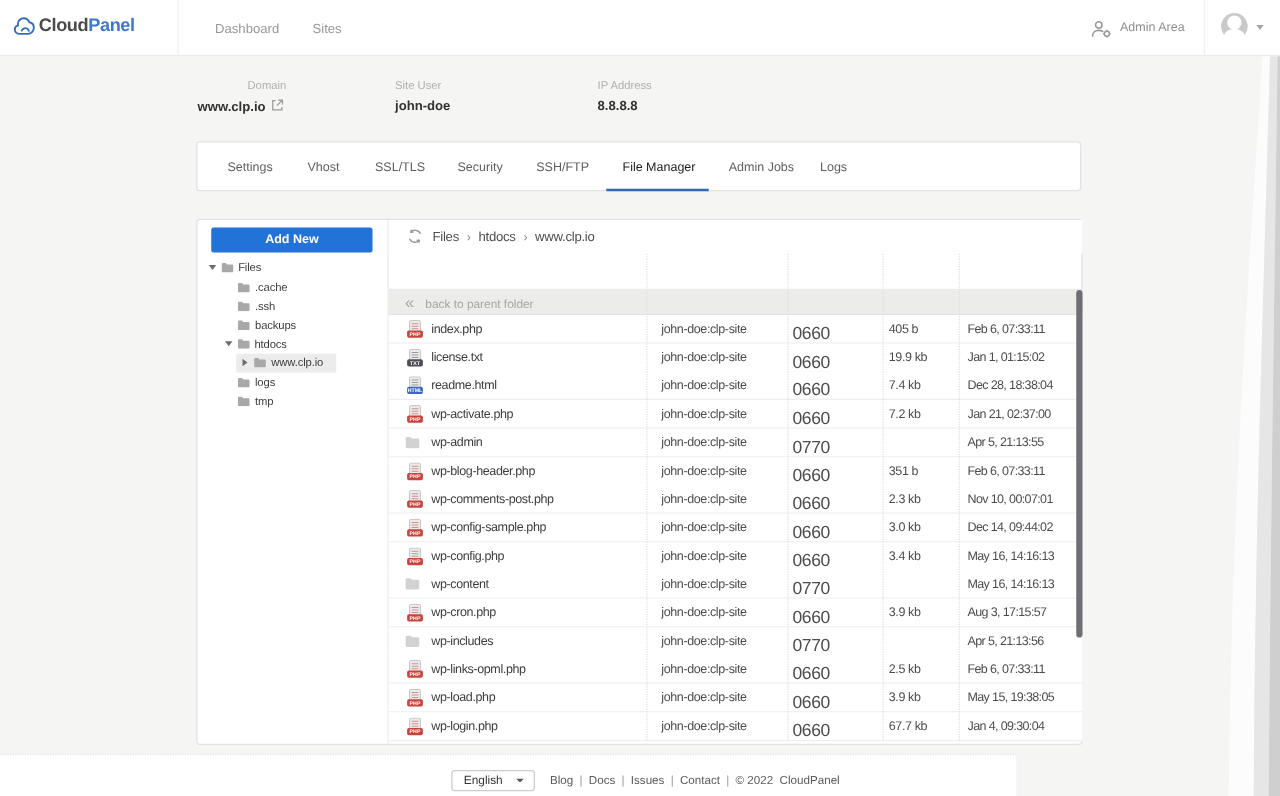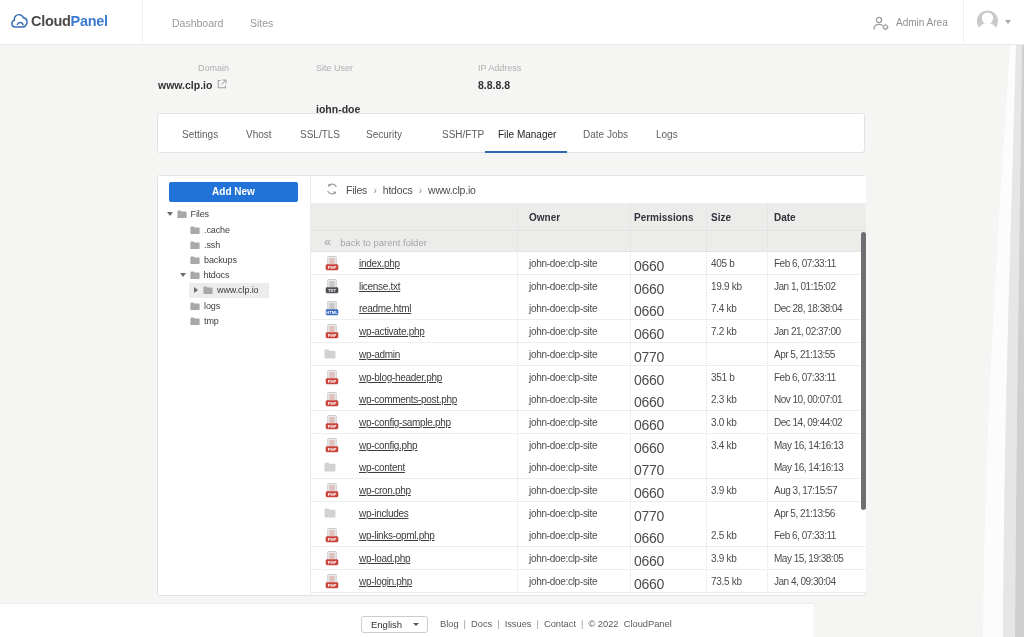--- a/index.html
+++ b/index.html
@@ -40,21 +40,21 @@
 .caret-r { display:inline-block; width:0; height:0; border-top:3.5px solid transparent; border-bottom:3.5px solid transparent; border-left:4px solid #6d6d6d; margin-right:5px; vertical-align:0px; }
 
 
 #bread { position:absolute; left:153px; top:0; width:555px; height:27px; background:#fff; }
 #breadtxt { position:absolute; left:188px; top:8px; font-size:10.5px; letter-spacing:-0.2px; color:#4e4e4e; }
 #breadtxt .sep { color:#8a8a8a; padding:0 3.5px; font-size:10px; }
 #colhead { position:absolute; left:153px; top:27px; width:555px; height:28px; background:#ececeb; border-bottom:1px dotted #d8d8d8; }
 .chl { position:absolute; top:9px; font-size:10px; font-weight:bold; color:#33323c; }
 #backrow { position:absolute; left:153px; top:55px; width:555px; height:21px; background:#ececeb; border-bottom:1px dotted #dcdcdc; font-size:9.5px; color:#a5a5a5; line-height:21px; }
 .frow { position:absolute; left:153px; width:555px; height:23px; border-bottom:1px solid #eeeeec; background:#fff; }
-.fname { position:absolute; left:48px; top:6px; font-size:10px; color:#3d3d3d; letter-spacing:-0.3px; white-space:nowrap;text-decoration:underline; }
+.fname { position:absolute; left:34px; top:6px; font-size:10px; color:#3d3d3d; letter-spacing:-0.3px; white-space:nowrap; }
 .ficon { position:absolute; left:14px; top:4px; }
 .fown { position:absolute; left:218px; top:6px; font-size:10px; color:#4c4c4c; letter-spacing:-0.3px; white-space:nowrap; }
 .fperm { position:absolute; left:323px; top:6px; font-size:14px; color:#4c4c4c; letter-spacing:-0.3px; white-space:nowrap; }
 .fsize { position:absolute; left:400px; top:6px; font-size:10px; color:#4c4c4c; letter-spacing:-0.3px; white-space:nowrap; }
 .fdate { position:absolute; left:463px; top:6px; font-size:10px; color:#4c4c4c; letter-spacing:-0.5px; white-space:nowrap; }
 .colline { position:absolute; top:27px; height:389px; border-left:1px dotted #e0e0e0; }
 #sbar { position:absolute; left:703px; top:56px; width:5px; height:278px; background:#6e6e73; border-radius:3px; }
 
 
 #footer { position:absolute; left:0; top:603px; width:813px; height:34px; background:#fff; border-top:1px dotted #e0e0e0; }
@@ -110,32 +110,32 @@
       <circle cx="12.5" cy="11" r="10.6" fill="#c9c9c9" mask="url(#am)"></circle>
     </svg>
   <div id="caret"></div>
 </div>
 
 <div class="ilabel" style="left:158px; top:63px;padding-left:40px;">Domain</div>
 <div class="ivalue" style="left:158px; top:79px;">www.clp.io <svg width="10" height="10" viewBox="0 0 10 10" style="margin-left:2px;">
       <path d="M3.5 1.5 H1.2 V8.8 H8.5 V6.5 M5.5 1 H9 V4.5 M9 1 L4.5 5.5" fill="none" stroke="#9a9a9a" stroke-width="1"></path>
     </svg></div>
 <div class="ilabel" style="left:316px; top:63px;">Site User</div>
-<div class="ivalue" style="left:316px; top:79px;margin-top:24px;">john-doe</div>
+<div class="ivalue" style="left:316px; top:79px;">john-doe</div>
 <div class="ilabel" style="left:478px; top:63px;">IP Address</div>
 <div class="ivalue" style="left:478px; top:79px;">8.8.8.8</div>
 
 <div id="tabcard">
   <div class="tab" style="left:24px;">Settings</div>
   <div class="tab" style="left:88px;">Vhost</div>
   <div class="tab" style="left:142px;">SSL/TLS</div>
   <div class="tab" style="left:208px;">Security</div>
-  <div class="tab" style="left:284px;">SSH/FTP</div>
+  <div class="tab" style="left:271px;">SSH/FTP</div>
   <div class="tab" id="tab-active" style="left:340px;">File Manager</div>
-  <div class="tab" style="left:425px;">Date Jobs</div>
+  <div class="tab" style="left:425px;">Admin Jobs</div>
   <div class="tab" style="left:498px;">Logs</div>
   <div id="tabline"></div>
 </div>
 
 <div id="maincard">
   <div id="sidebar">
     <div id="addnew">Add New</div>
 <div class="trow" style="left:9px; top:31px;"><span class="caret-d"></span><svg width="10" height="8.5" viewBox="0 0 13 11" style="margin-right:4px; vertical-align:-1px;">
           <path d="M0.5 1.8 C0.5 1.1 1 0.6 1.7 0.6 L4.7 0.6 L5.9 2 L11.3 2 C12 2 12.5 2.5 12.5 3.2 L12.5 9.3 C12.5 10 12 10.5 11.3 10.5 L1.7 10.5 C1 10.5 0.5 10 0.5 9.3 Z" fill="#a8a8a8"></path>
         </svg>Files</div>
@@ -164,26 +164,20 @@
   <div id="bread"></div>
   <svg style="position:absolute;left:168px;top:7px;" width="12" height="12" viewBox="0 0 12 12">
       <g fill="none" stroke="#9b9b9b" stroke-width="1.25">
         <path d="M10.4 4.0 A4.9 4.9 0 0 0 2.2 2.9"></path>
         <path d="M1.6 8.0 A4.9 4.9 0 0 0 9.8 9.1"></path>
       </g>
       <path d="M2.6 0.4 L2.2 3.4 L5.2 3.2 Z" fill="#9b9b9b"></path>
       <path d="M9.4 11.6 L9.8 8.6 L6.8 8.8 Z" fill="#9b9b9b"></path>
     </svg>
   <div id="breadtxt">Files <span class="sep">›</span> htdocs <span class="sep">›</span> www.clp.io</div>
-  <div id="colhead">
-    <div class="chl" style="left:218px;">Owner</div>
-    <div class="chl" style="left:323px;">Permissions</div>
-    <div class="chl" style="left:400px;">Size</div>
-    <div class="chl" style="left:463px;">Date</div>
-  </div>
   <div id="backrow"><span style="margin-left:13px; font-size:13px;">«</span><span style="margin-left:9px;">back to parent folder</span></div>
   <div class="frow" style="top:76.0px;">
       <svg class="ficon" width="14" height="15" viewBox="0 0 14 15">
         <rect x="2.7" y="0.5" width="8.6" height="10.5" rx="0.8" fill="#ececec" stroke="#c2c2c2" stroke-width="0.8"></rect>
         <g stroke="#cf8f8a" stroke-width="0.9">
           <line x1="4.3" y1="3" x2="9.7" y2="3"></line>
           <line x1="4.3" y1="5" x2="9.7" y2="5"></line>
           <line x1="4.3" y1="7" x2="9.7" y2="7"></line>
         </g>
         <rect x="0.7" y="8.3" width="12.6" height="5.9" rx="1.4" fill="#c8443c"></rect>
@@ -399,21 +393,21 @@
           <line x1="4.3" y1="3" x2="9.7" y2="3"></line>
           <line x1="4.3" y1="5" x2="9.7" y2="5"></line>
           <line x1="4.3" y1="7" x2="9.7" y2="7"></line>
         </g>
         <rect x="0.7" y="8.3" width="12.6" height="5.9" rx="1.4" fill="#c8443c"></rect>
         <text x="7" y="12.7" font-size="4.2" font-weight="bold" fill="#fff" text-anchor="middle" font-family="Liberation Sans,sans-serif">PHP</text>
       </svg>
       <div class="fname">wp-login.php</div>
       <div class="fown">john-doe:clp-site</div>
       <div class="fperm">0660</div>
-      <div class="fsize">73.5 kb</div>
+      <div class="fsize">67.7 kb</div>
       <div class="fdate">Jan 4, 09:30:04</div>
     </div>
   <div class="colline" style="left:359px;"></div>
   <div class="colline" style="left:472px;"></div>
   <div class="colline" style="left:548px;"></div>
   <div class="colline" style="left:609px;"></div>
   <div id="sbar"></div>
 </div>
 
 <div id="footer">

